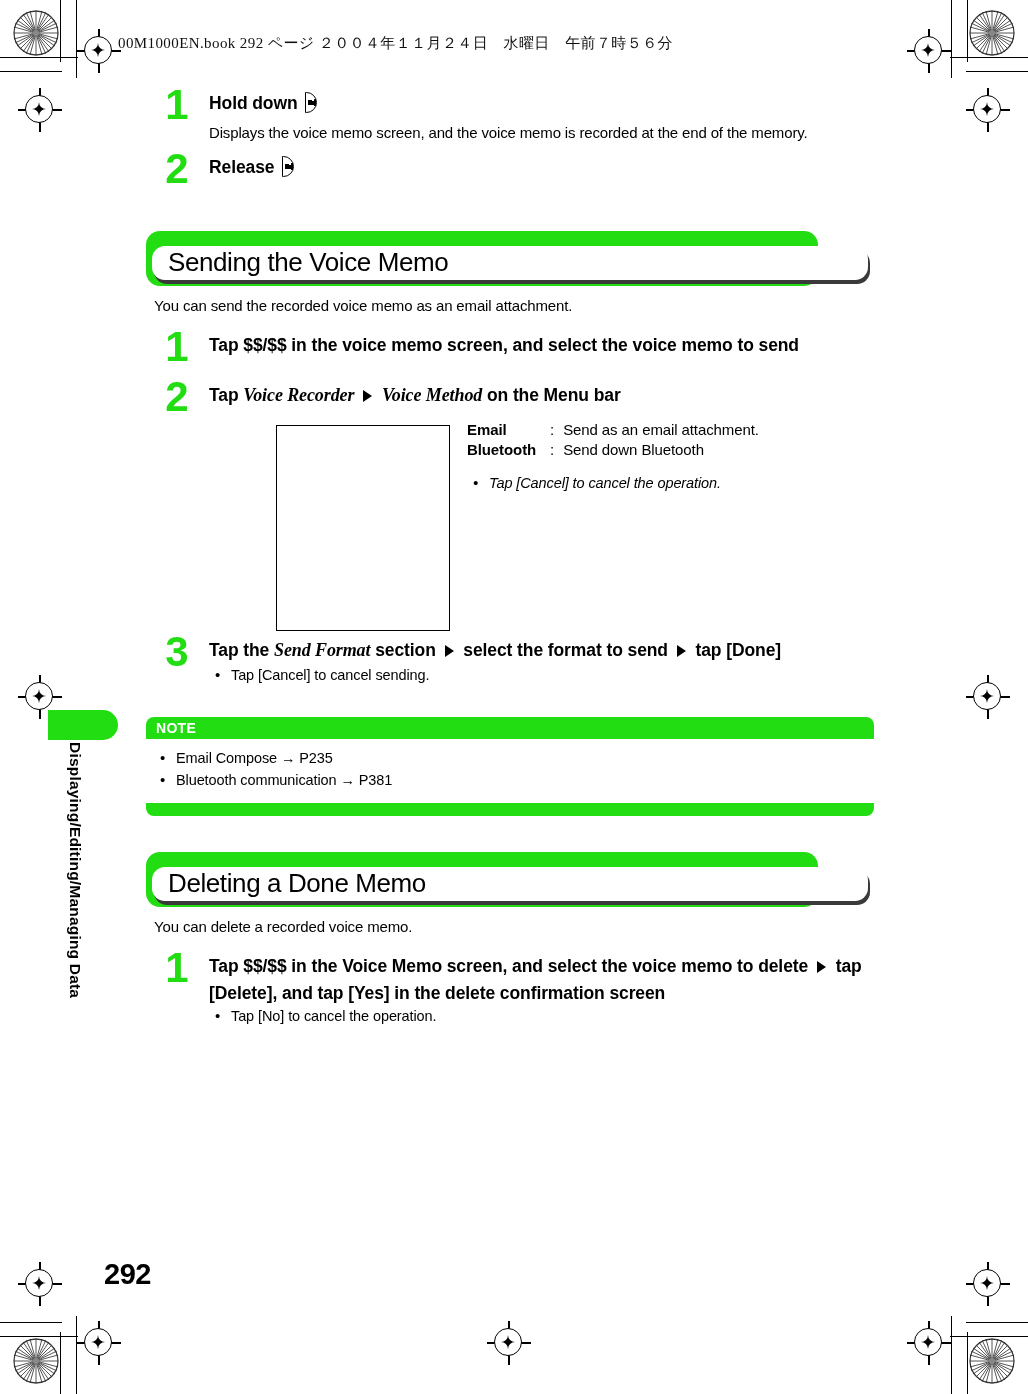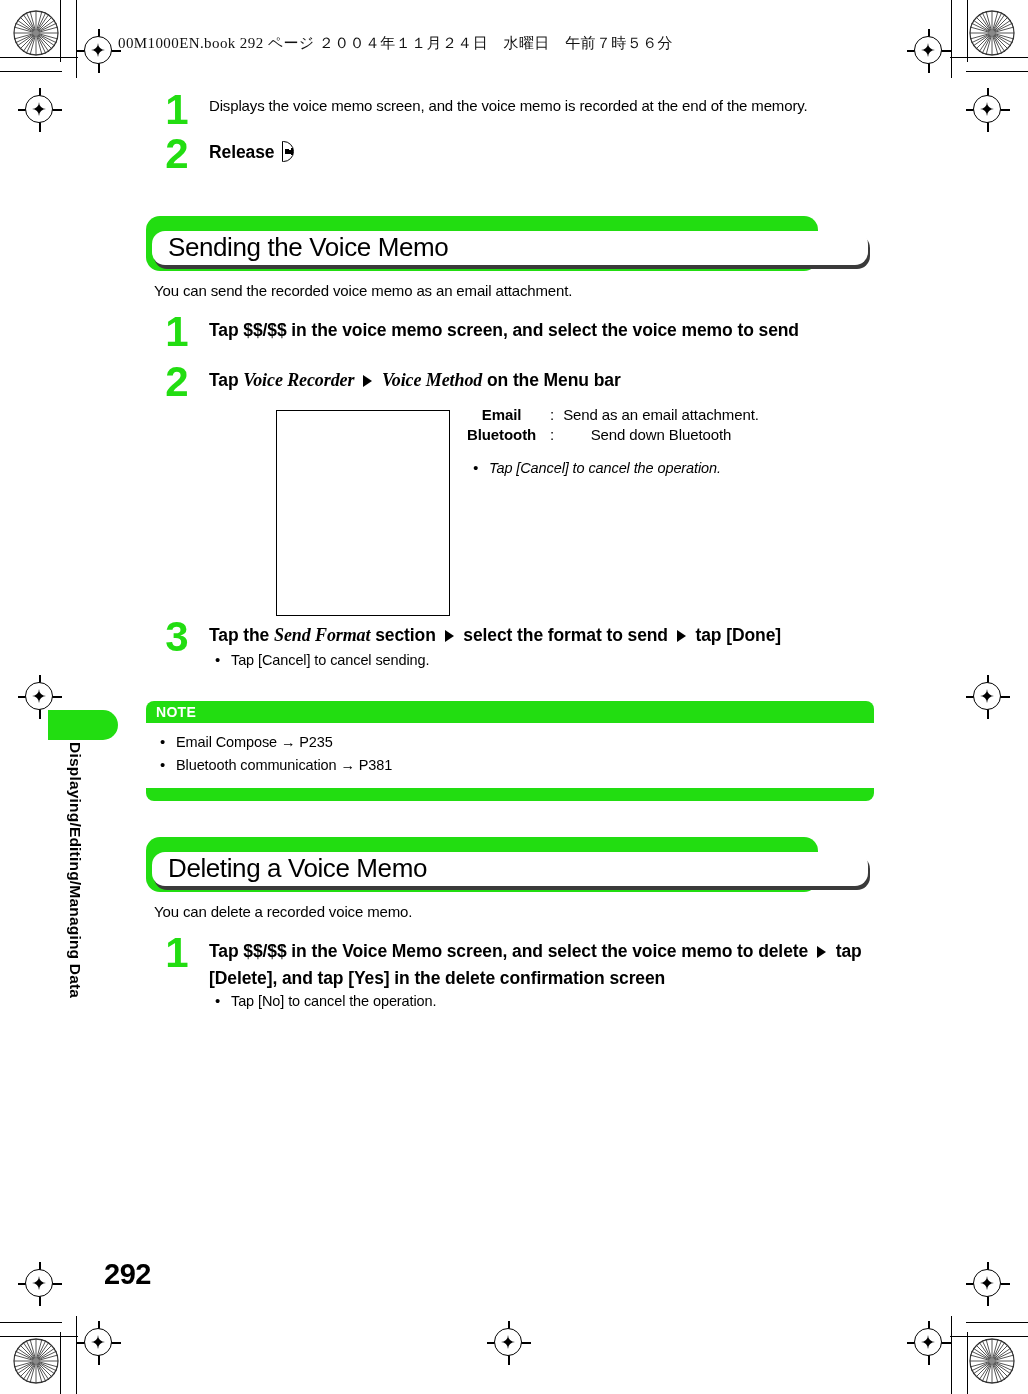--- a/index.html
+++ b/index.html
@@ -75,21 +75,21 @@
   .banner .txt{position:absolute;left:22px;top:15px;height:34px;line-height:33px;
                font-size:26px;letter-spacing:-.4px;}
 
   .lead{font-size:15px;margin:11px 0 0 8px;letter-spacing:-.15px;}
 
   
   .descwrap{position:relative;margin-top:12px;height:212px;}
   .shotbox{position:absolute;left:67px;top:4px;width:174px;height:206px;
            border:1.3px solid #000;background:#fff;box-sizing:border-box;}
   .desctab{position:absolute;left:258px;top:0px;}
-  .desctab table{border-collapse:collapse;text-align:center;}
+  .desctab table{border-collapse:collapse;}
   .desctab td{font-size:15px;padding:0 0 3px 0;vertical-align:top;letter-spacing:-.1px;}
   .desctab td.k{font-weight:bold;padding-right:14px;white-space:nowrap;}
   .desctab td.c{padding-right:9px;}
   .desctab .bul{margin-top:12px;font-style:italic;}
 
   
   .note{position:relative;width:728px;margin-top:0;}
   .note .hd{height:22px;background:#22dd11;border-radius:8px 8px 0 0;
             color:#fff;font-size:14px;font-weight:bold;line-height:22px;padding-left:10px;
             letter-spacing:.3px;box-sizing:border-box;}
@@ -294,20 +294,26 @@
 
 <div class="sidetab"></div>
 <div class="sidevert">Displaying/Editing/Managing Data</div>
 <div class="pagenum">292</div>
 
 <div class="content">
 
   <div class="step">
     <div class="stepnum">1</div>
     <div class="stepbody">
+      <div class="steptitle">
+        <span>Hold down</span>
+        <span class="keyicon">
+          <span class="body"></span><span class="spk"></span><span class="w1"></span><span class="w2"></span>
+        </span>
+      </div>
       <div class="stepdesc">Displays the voice memo screen, and the voice memo is recorded at the end of the memory.</div>
     </div>
   </div>
 
   <div class="step" style="margin-top:10px;">
     <div class="stepnum">2</div>
     <div class="stepbody">
       <div class="steptitle">
         <span>Release</span>
         <span class="keyicon">
@@ -390,21 +396,21 @@
       <div class="bul">Email Compose → P235</div>
       <div class="bul">Bluetooth communication → P381</div>
     </div>
     <div class="ft"></div>
   </div>
 
   <div class="banner" style="margin-top:36px;">
     <div class="outer"></div>
     <div class="shadow"></div>
     <div class="inner"></div>
-    <div class="txt">Deleting a Voice Memo</div>
+    <div class="txt">Deleting a Done Memo</div>
   </div>
   <div class="lead">You can delete a recorded voice memo.</div>
 
   <div class="step" style="margin-top:18px;">
     <div class="stepnum">1</div>
     <div class="stepbody">
       <div class="steptitle">
         <span>Tap $$/$$ in the Voice Memo screen, and select the voice memo to delete</span>
         <span class="tri"></span>
         <span>tap [Delete], and tap [Yes] in the delete confirmation screen</span>

